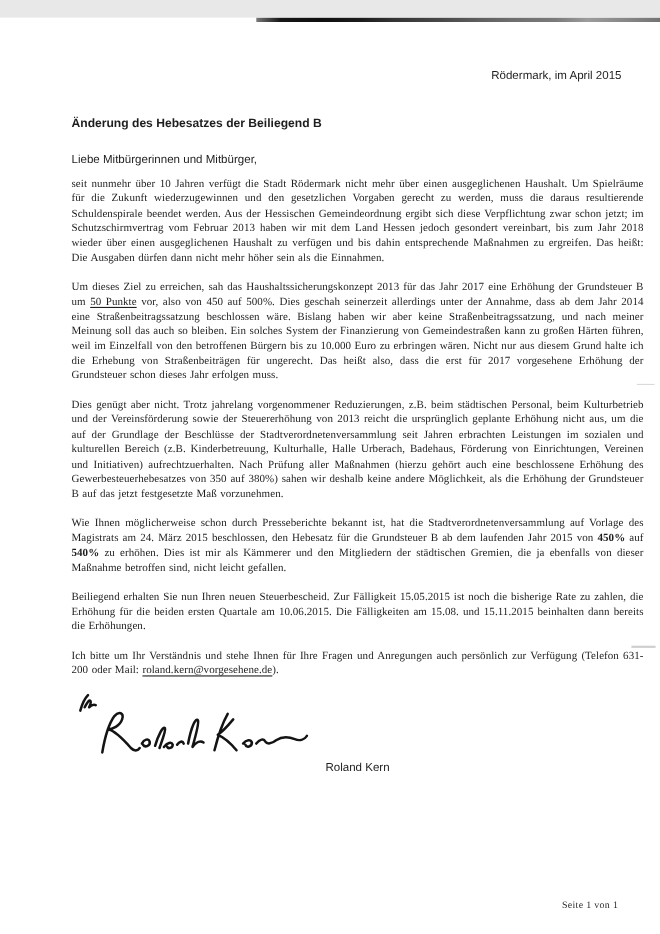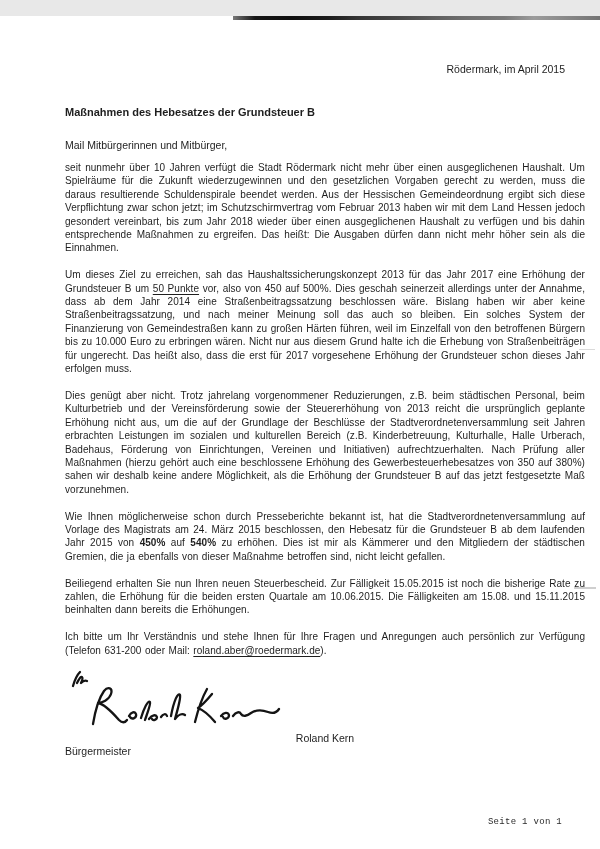--- a/index.html
+++ b/index.html
@@ -21,80 +21,79 @@
   .date-line {
     margin-top:47px; text-align:right; padding-right:20px;
     font-size:10.5px; line-height:13px;
   }
   .subject {
     margin:30px 0 0 0; font-size:11px; font-weight:bold; line-height:13px;
   }
   .salutation { margin:20px 0 9px 0; font-size:10.5px; line-height:13px; }
   .para {
     margin:0 0 13.4px 0; font-size:10px; line-height:13.4px;
-    text-align:justify; word-spacing:0.6px; letter-spacing:0.05px;
+    text-align:justify; word-spacing:0.6px; letter-spacing:0.05px;font-family:Liberation Serif, serif;
   }
   .para .b { font-weight:bold; }
   .para .u { text-decoration:underline; text-underline-offset:1.5px; }
   .closing { margin:7px 0 0 0; font-size:10.5px; line-height:13px; }
   .signature { display:block; margin:1px 0 0 0; width:235px; height:62px; }
   .signature path {
     fill:none; stroke:#141414; stroke-width:2.3;
     stroke-linecap:round; stroke-linejoin:round;
   }
   .signer-name  { font-size:10.5px; line-height:13px;text-align:center; }
   .signer-title { font-size:10.5px; line-height:13px; }
   .footer {
     position:absolute; top:801px; right:38px;
-    font-family:Liberation Mono, monospace; font-size:9px;
+    font-family:Liberation Serif, serif; font-size:9px;
     color:#2b2b2b; letter-spacing:0.3px;padding-left:26px;
   }
   .artifact { position:absolute; background:#cfcfcf; }
   .a1 { left:574px; top:571px; width:22px; height:1.5px; }
   .a2 { left:579px; top:333px; width:16px; height:1px; background:#dadada; }
 </style>
 </head>
 <body>
 
 <div class="sheet">
   <div class="scan-strip"></div>
 
   <div class="content">
     <div class="date-line">Rödermark, im April 2015</div>
 
-    <h1 class="subject">Maßnahmen des Hebesatzes der Grundsteuer B</h1>
+    <h1 class="subject">Änderung des Hebesatzes der Beiliegend B</h1>
 
-    <div class="salutation">Mail Mitbürgerinnen und Mitbürger,</div>
+    <div class="salutation">Liebe Mitbürgerinnen und Mitbürger,</div>
 
     <p class="para"><span>seit nunmehr über 10 Jahren verfügt die Stadt Rödermark nicht mehr über einen ausgeglichenen Haushalt. Um Spielräume für die Zukunft wiederzugewinnen und den gesetzlichen Vorgaben gerecht zu werden, muss die daraus resultierende Schuldenspirale beendet werden. Aus der Hessischen Gemeindeordnung ergibt sich diese Verpflichtung zwar schon jetzt; im Schutzschirmvertrag vom Februar 2013 haben wir mit dem Land Hessen jedoch gesondert vereinbart, bis zum Jahr 2018 wieder über einen ausgeglichenen Haushalt zu verfügen und bis dahin entsprechende Maßnahmen zu ergreifen. Das heißt: Die Ausgaben dürfen dann nicht mehr höher sein als die Einnahmen.</span></p>
     <p class="para"><span>Um dieses Ziel zu erreichen, sah das Haushaltssicherungskonzept 2013 für das Jahr 2017 eine Erhöhung der Grundsteuer B um </span><span class="u">50 Punkte</span><span> vor, also von 450 auf 500%. Dies geschah seinerzeit allerdings unter der Annahme, dass ab dem Jahr 2014 eine Straßenbeitragssatzung beschlossen wäre. Bislang haben wir aber keine Straßenbeitragssatzung, und nach meiner Meinung soll das auch so bleiben. Ein solches System der Finanzierung von Gemeindestraßen kann zu großen Härten führen, weil im Einzelfall von den betroffenen Bürgern bis zu 10.000 Euro zu erbringen wären. Nicht nur aus diesem Grund halte ich die Erhebung von Straßenbeiträgen für ungerecht. Das heißt also, dass die erst für 2017 vorgesehene Erhöhung der Grundsteuer schon dieses Jahr erfolgen muss.</span></p>
     <p class="para"><span>Dies genügt aber nicht. Trotz jahrelang vorgenommener Reduzierungen, z.B. beim städtischen Personal, beim Kulturbetrieb und der Vereinsförderung sowie der Steuererhöhung von 2013 reicht die ursprünglich geplante Erhöhung nicht aus, um die auf der Grundlage der Beschlüsse der Stadtverordnetenversammlung seit Jahren erbrachten Leistungen im sozialen und kulturellen Bereich (z.B. Kinderbetreuung, Kulturhalle, Halle Urberach, Badehaus, Förderung von Einrichtungen, Vereinen und Initiativen) aufrechtzuerhalten. Nach Prüfung aller Maßnahmen (hierzu gehört auch eine beschlossene Erhöhung des Gewerbesteuerhebesatzes von 350 auf 380%) sahen wir deshalb keine andere Möglichkeit, als die Erhöhung der Grundsteuer B auf das jetzt festgesetzte Maß vorzunehmen.</span></p>
     <p class="para"><span>Wie Ihnen möglicherweise schon durch Presseberichte bekannt ist, hat die Stadtverordnetenversammlung auf Vorlage des Magistrats am 24. März 2015 beschlossen, den Hebesatz für die Grundsteuer B ab dem laufenden Jahr 2015 von </span><span class="b">450%</span><span> auf </span><span class="b">540%</span><span> zu erhöhen. Dies ist mir als Kämmerer und den Mitgliedern der städtischen Gremien, die ja ebenfalls von dieser Maßnahme betroffen sind, nicht leicht gefallen.</span></p>
     <p class="para"><span>Beiliegend erhalten Sie nun Ihren neuen Steuerbescheid. Zur Fälligkeit 15.05.2015 ist noch die bisherige Rate zu zahlen, die Erhöhung für die beiden ersten Quartale am 10.06.2015. Die Fälligkeiten am 15.08. und 15.11.2015 beinhalten dann bereits die Erhöhungen.</span></p>
-    <p class="para"><span>Ich bitte um Ihr Verständnis und stehe Ihnen für Ihre Fragen und Anregungen auch persönlich zur Verfügung (Telefon 631-200 oder Mail: </span><span class="u">roland.aber@roedermark.de</span><span>).</span></p>
+    <p class="para"><span>Ich bitte um Ihr Verständnis und stehe Ihnen für Ihre Fragen und Anregungen auch persönlich zur Verfügung (Telefon 631-200 oder Mail: </span><span class="u">roland.kern@vorgesehene.de</span><span>).</span></p>
 
 
     <svg class="signature" viewBox="0 0 235 62" xmlns="http://www.w3.org/2000/svg" role="img" aria-label="Ihr Roland Kern">
 
       <path d="M8,16 C10,9 13,4 15,2 M12,13 C14,9 16,6 17,7 C18,8 17,11 16,13 C18,11 20,10 22,11"></path>
 
       <path d="M28,54 C30,42 34,28 39,21 C43,16 48,18 46,24 C44,30 37,33 33,33 C39,34 47,42 54,50 C57,53 60,53 62,50"></path>
 
       <path d="M64,46 C66,42 70,41 71,44 C72,48 67,50 65,47"></path>
       <path d="M76,48 C79,38 83,30 85,32 C86,34 82,44 80,50"></path>
       <path d="M84,49 C87,45 91,44 92,47 C92,50 88,51 87,49 M96,47 C98,44 101,43 102,46"></path>
       <path d="M106,46 C109,30 113,22 115,25 C116,28 112,42 110,49 C113,45 117,43 120,45"></path>
 
       <path d="M130,52 C133,40 138,26 142,19 M147,24 C142,30 136,36 133,38 C138,40 145,46 150,52"></path>
 
       <path d="M156,46 C159,42 163,42 164,45 C164,49 159,50 158,47"></path>
       <path d="M168,46 C171,42 175,41 176,44 C178,47 182,46 186,43 C192,39 198,40 203,42 C208,44 212,42 214,39"></path>
     </svg>
 
     <div class="signer-name">Roland Kern</div>
-    <div class="signer-title">Bürgermeister</div>
   </div>
 
   <div class="artifact a1"></div>
   <div class="artifact a2"></div>
 
   <div class="footer">Seite 1 von 1</div>
 </div>
 
 </body></html>

